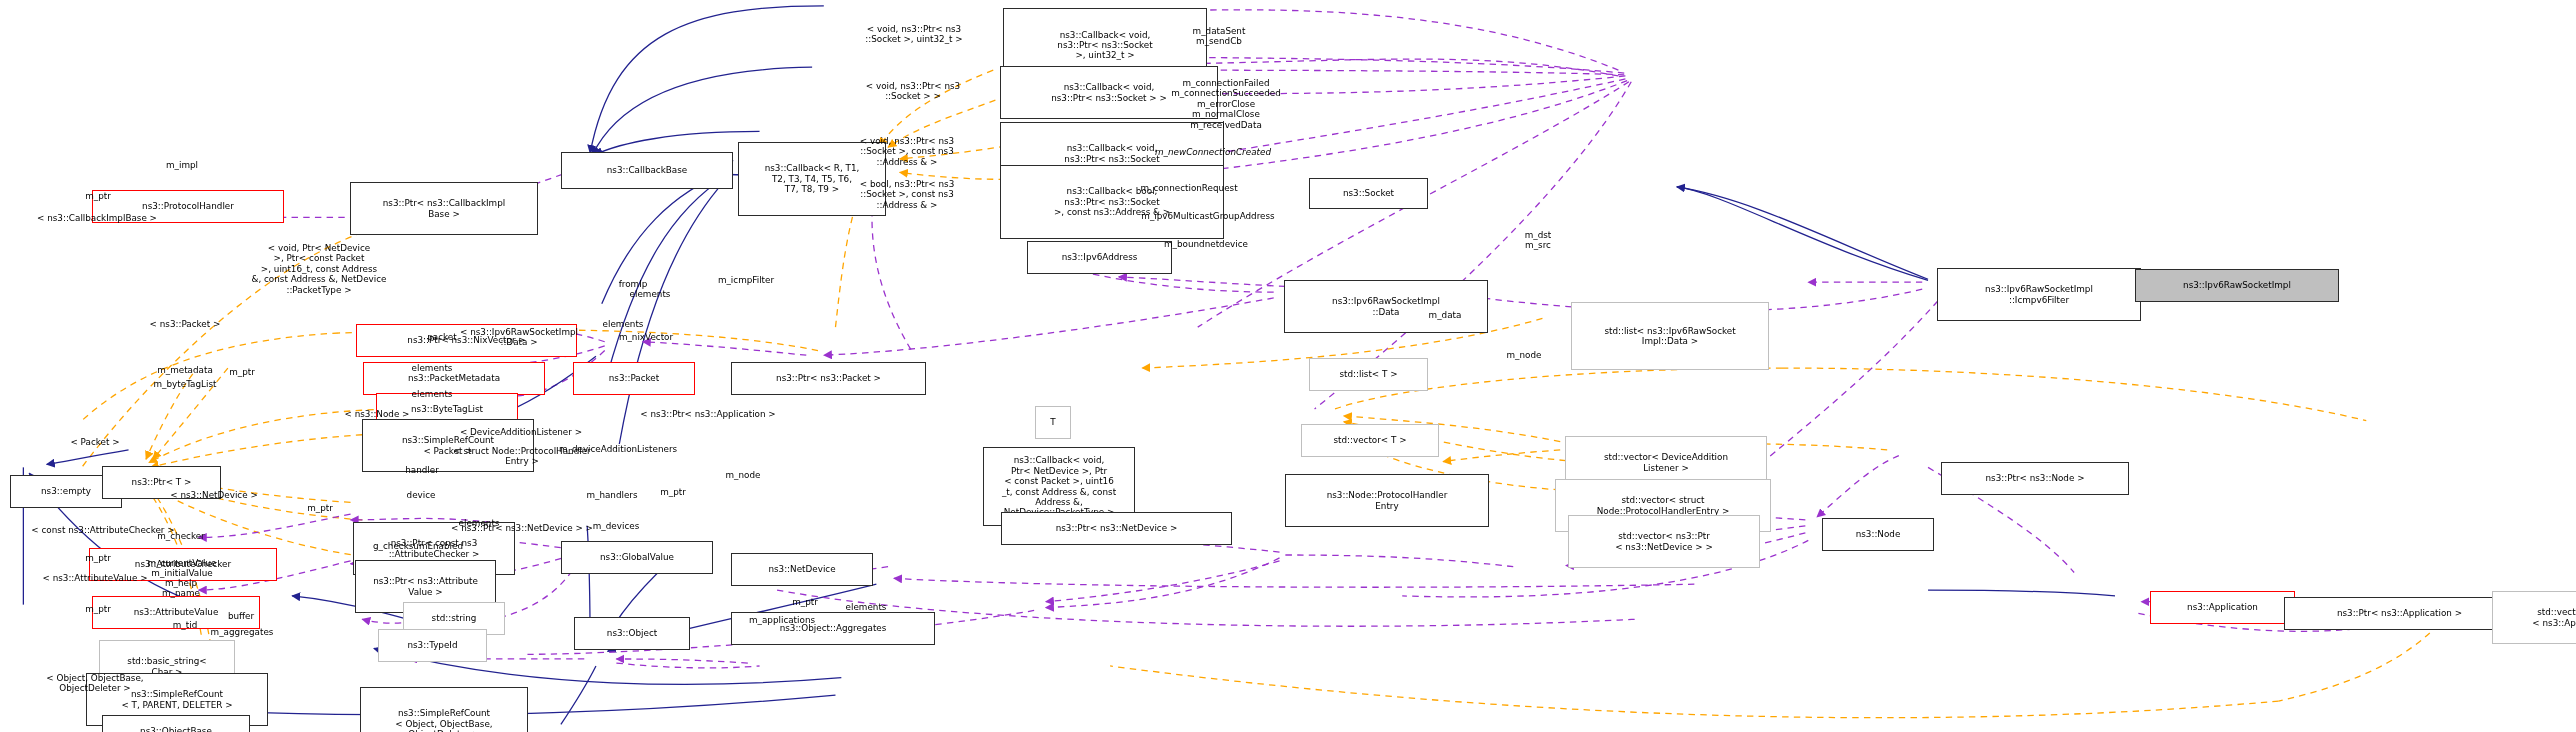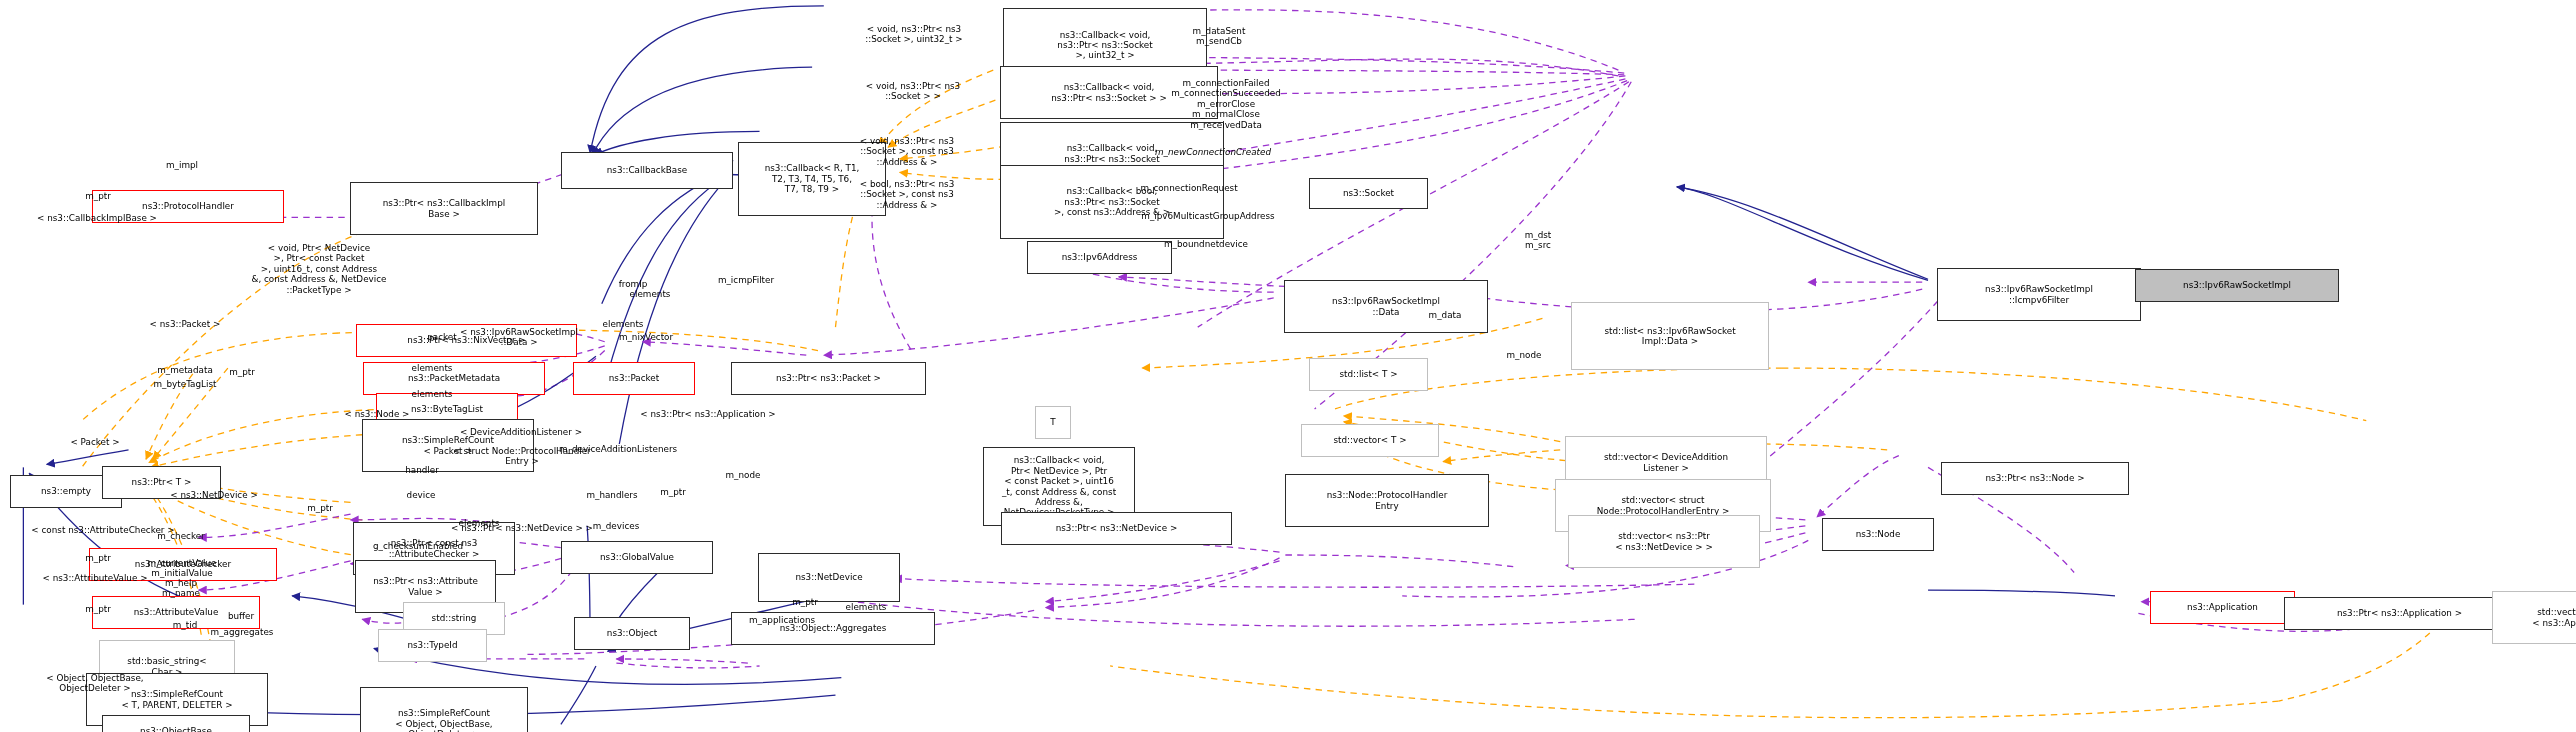--- a/index.html
+++ b/index.html
@@ -229,21 +229,21 @@
       <div class="node n-solid" style="left: 1822px; top: 518px; width: 112px; height: 33px;">ns3::Node</div>
       <div class="node n-solid" style="left: 1941px; top: 462px; width: 188px; height: 33px;">ns3::Ptr&lt; ns3::Node &gt;</div>
       <div class="node n-solid" style="left: 10px; top: 475px; width: 112px; height: 33px;">ns3::empty</div>
       <div class="node n-solid" style="left: 102px; top: 466px; width: 119px; height: 33px;">ns3::Ptr&lt; T &gt;</div>
       <div class="node n-solid" style="left: 353px; top: 522px; width: 162px; height: 53px;">ns3::Ptr&lt; const ns3
 ::AttributeChecker &gt;</div>
       <div class="node n-red" style="left: 89px; top: 548px; width: 188px; height: 33px;">ns3::AttributeChecker</div>
       <div class="node n-solid" style="left: 355px; top: 560px; width: 141px; height: 53px;">ns3::Ptr&lt; ns3::Attribute
 Value &gt;</div>
       <div class="node n-solid" style="left: 561px; top: 541px; width: 152px; height: 33px;">ns3::GlobalValue</div>
-      <div class="node n-solid" style="left: 731px; top: 553px; width: 142px; height: 49px; margin-left: 27px;">ns3::NetDevice</div>
+      <div class="node n-solid" style="left: 731px; top: 553px; width: 142px; height: 33px;">ns3::NetDevice</div>
       <div class="node n-red" style="left: 2150px; top: 591px; width: 145px; height: 33px;">ns3::Application</div>
       <div class="node n-solid" style="left: 2284px; top: 597px; width: 231px; height: 33px;">ns3::Ptr&lt; ns3::Application &gt;</div>
       <div class="node n-grey" style="left: 2492px; top: 591px; width: 182px; height: 53px;">std::vector&lt; ns3::Ptr
 &lt; ns3::Application &gt; &gt;</div>
       <div class="node n-red" style="left: 92px; top: 596px; width: 168px; height: 33px;">ns3::AttributeValue</div>
       <div class="node n-grey" style="left: 403px; top: 602px; width: 102px; height: 33px;">std::string</div>
       <div class="node n-grey" style="left: 378px; top: 629px; width: 109px; height: 33px;">ns3::TypeId</div>
       <div class="node n-solid" style="left: 574px; top: 617px; width: 116px; height: 33px;">ns3::Object</div>
       <div class="node n-solid" style="left: 731px; top: 612px; width: 204px; height: 33px;">ns3::Object::Aggregates</div>
       <div class="node n-grey" style="left: 99px; top: 640px; width: 136px; height: 53px;">std::basic_string&lt;

